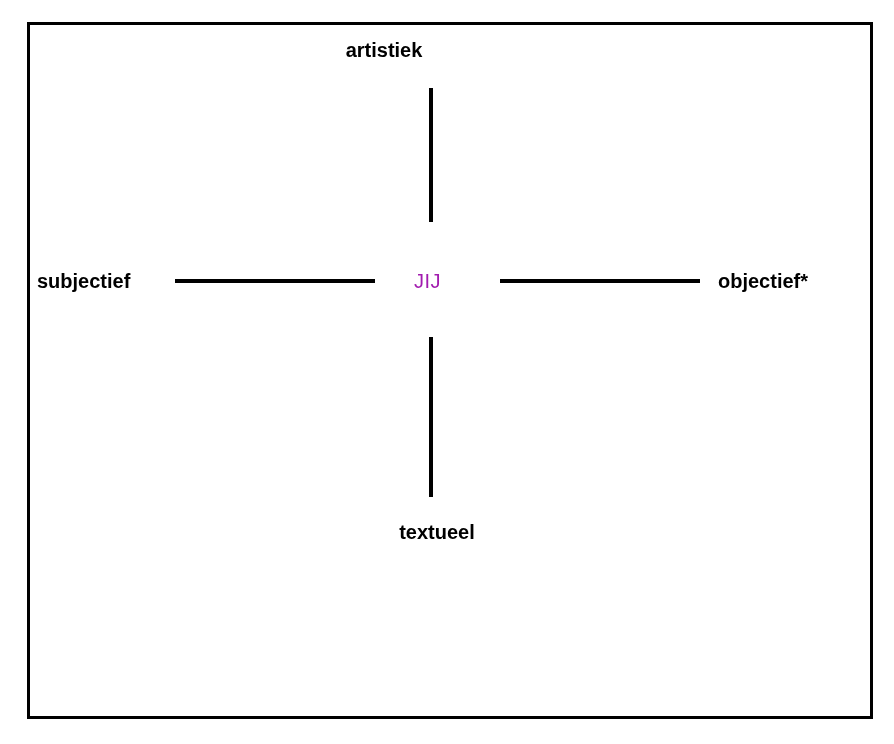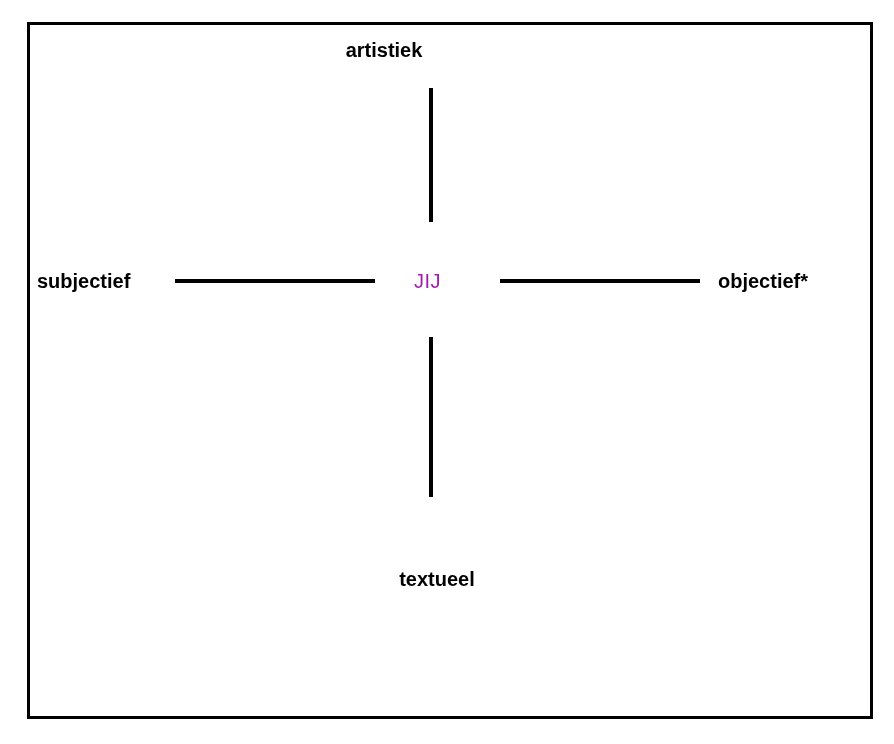--- a/index.html
+++ b/index.html
@@ -78,21 +78,20 @@
     padding-right: 32px;
     box-sizing: border-box;
   }
   #label-bottom {
     left: 0px;
     top: 522px;
     width: 894px;
     text-align: center;
     padding-right: 20px;
     box-sizing: border-box;
-    margin-top: 47px;
   }
   #label-left {
     left: 37px;
     top: 271px;
   }
   #label-right {
     left: 718px;
     top: 271px;
   }
   #label-center {

